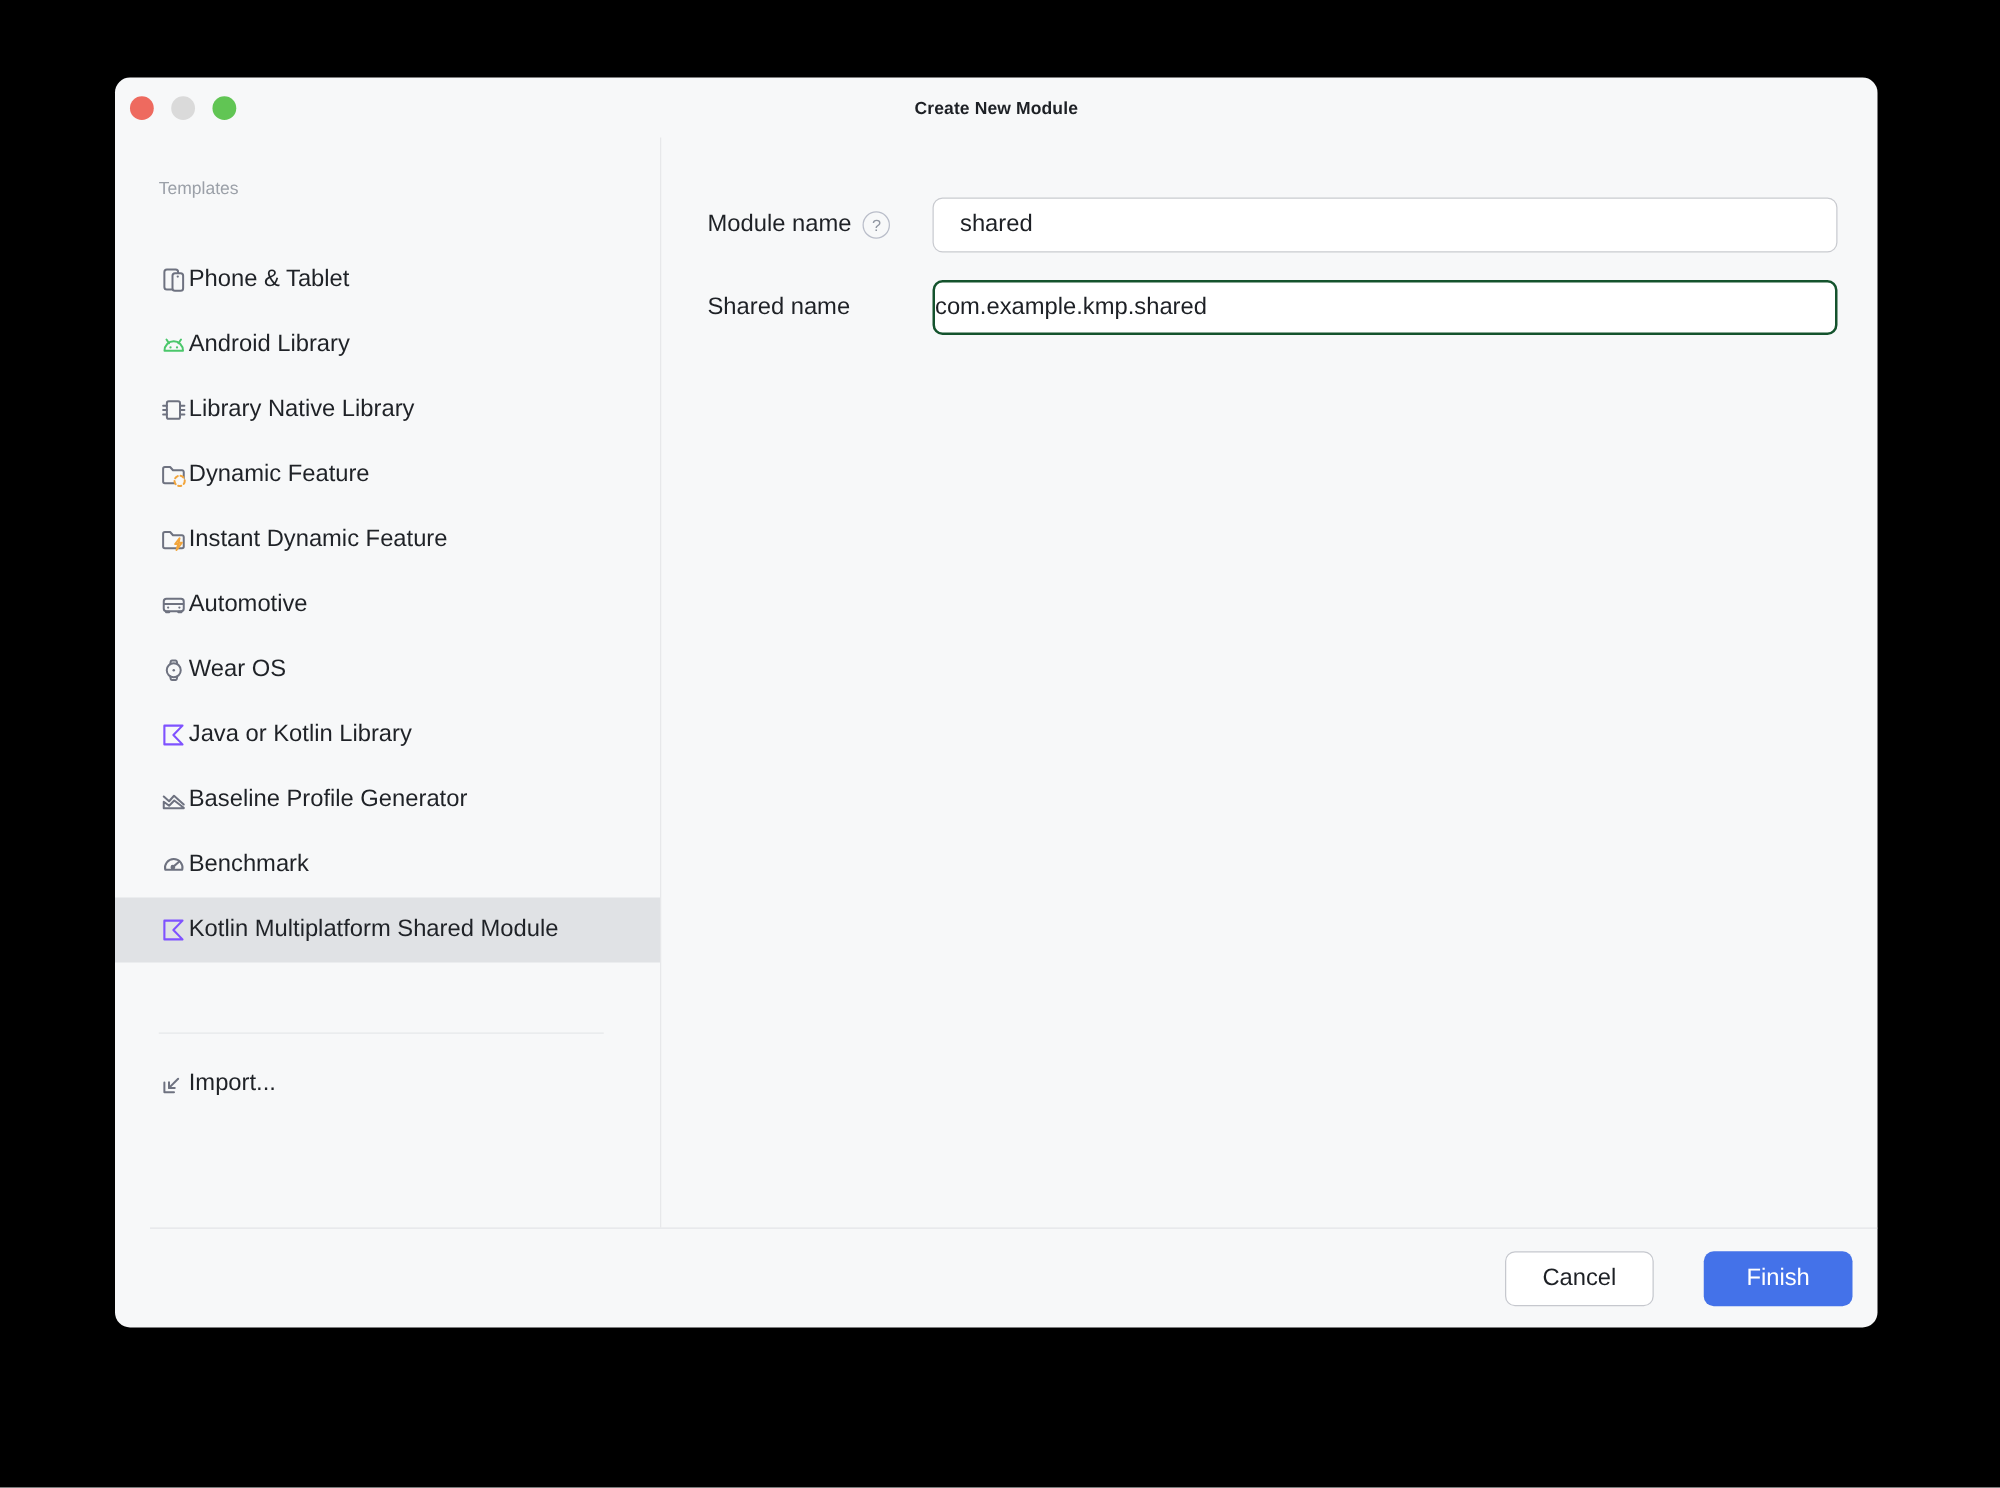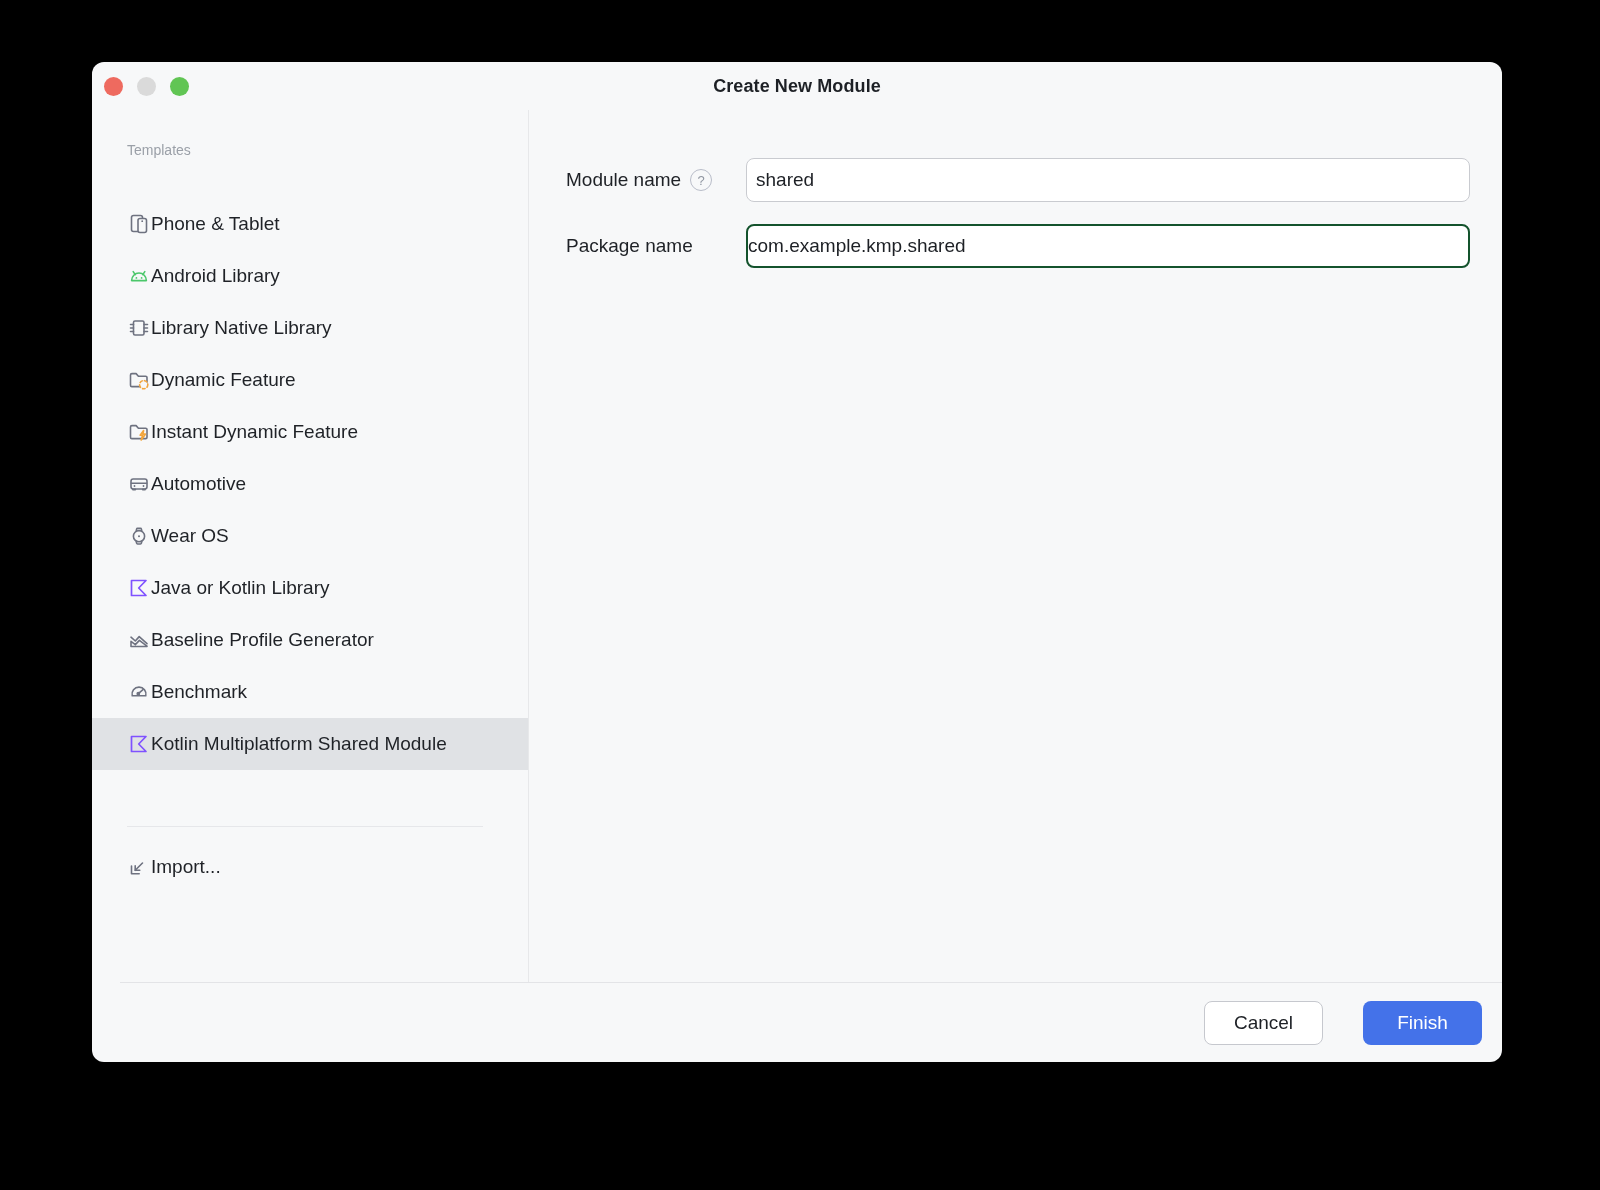--- a/index.html
+++ b/index.html
@@ -15,21 +15,21 @@
     box-shadow:0 20px 60px rgba(0,0,0,.55);
   }
   
   .titlebar { position:absolute; top:0; left:0; right:0; height:48px;
     display:flex; align-items:center; justify-content:center; }
   .lights { position:absolute; left:12px; top:0; height:48px; display:flex; align-items:center; gap:14px; }
   .light { width:19px; height:19px; border-radius:50%; }
   .light.red   { background:#ee6a5f; }
   .light.gray  { background:#dadada; }
   .light.green { background:#61c554; }
-  .title { font-size:18px; font-weight:700; color:#1d2025; letter-spacing:.1px; }
+  .title { font-size:14px; font-weight:700; color:#1d2025; letter-spacing:.1px; }
 
   
   .body-row { position:absolute; top:48px; left:0; right:0; bottom:80px; display:flex; }
 
   
   .sidebar { width:436px; flex:none; border-right:1px solid #e7e8ea; }
   .templates-header { margin:32px 0 0 35px; font-size:14px; color:#9ba0a8; }
   .template-list { margin-top:40px; }
   .t-item { height:52px; display:flex; align-items:center; padding-left:35px; 
     font-size:19px; color:#1f2227; cursor:default; white-space:nowrap; }
@@ -40,21 +40,21 @@
 
   
   .main { flex:1; padding:48px 32px 0 37px; box-sizing:border-box; }
   .form-row { display:flex; align-items:center; margin-bottom:22px; }
   .row-label-wrap { width:180px; flex:none; display:flex; align-items:center; gap:9px; }
   .row-label { font-size:19px; color:#1e2126; }
   .help { width:20px; height:20px; border-radius:50%; border:1.5px solid #b9bdc9;
     color:#9096a1; font-size:13px; line-height:1; display:flex; align-items:center;
     justify-content:center; flex:none; }
   input.field { flex:1; height:44px; border:1px solid #c9cbd0; border-radius:8px;
-    background:#fff; font-size:19px; color:#1d2025; padding:0 9px; outline:none;
+    background:#fff; font-size:19px; color:#1d2025; padding:0 21px; outline:none;
     font-family:"Liberation Sans", sans-serif; box-sizing:border-box; }
   input.field.focused { border:2px solid #14532d; padding:0 0; }
 
   
   .footer { position:absolute; left:0; right:0; bottom:0; height:80px;
     border-top:1px solid #e3e4e7; display:flex; align-items:center;
     justify-content:flex-end; gap:40px; padding-right:20px; box-sizing:border-box;margin-left:28px; }
   .btn { height:44px; border-radius:8px; font-size:19px; display:flex; align-items:center;
     justify-content:center; padding:0 26px; min-width:119px; box-sizing:border-box; cursor:default; }
   .btn-cancel { background:#fff; border:1px solid #c6c8ce; color:#1d2025; }
@@ -205,21 +205,21 @@
     <div class="main">
       <div class="form-row">
         <div class="row-label-wrap">
           <span class="row-label">Module name</span>
           <span class="help">?</span>
         </div>
         <input class="field" type="text" value="shared" style="">
       </div>
       <div class="form-row">
         <div class="row-label-wrap">
-          <span class="row-label">Package name</span>
+          <span class="row-label">Shared name</span>
         </div>
         <input class="field focused" type="text" value="com.example.kmp.shared" style="">
       </div>
     </div>
 
   </div>
 
   <div class="footer">
     <button class="btn btn-cancel">Cancel</button>
     <button class="btn btn-primary">Finish</button>

